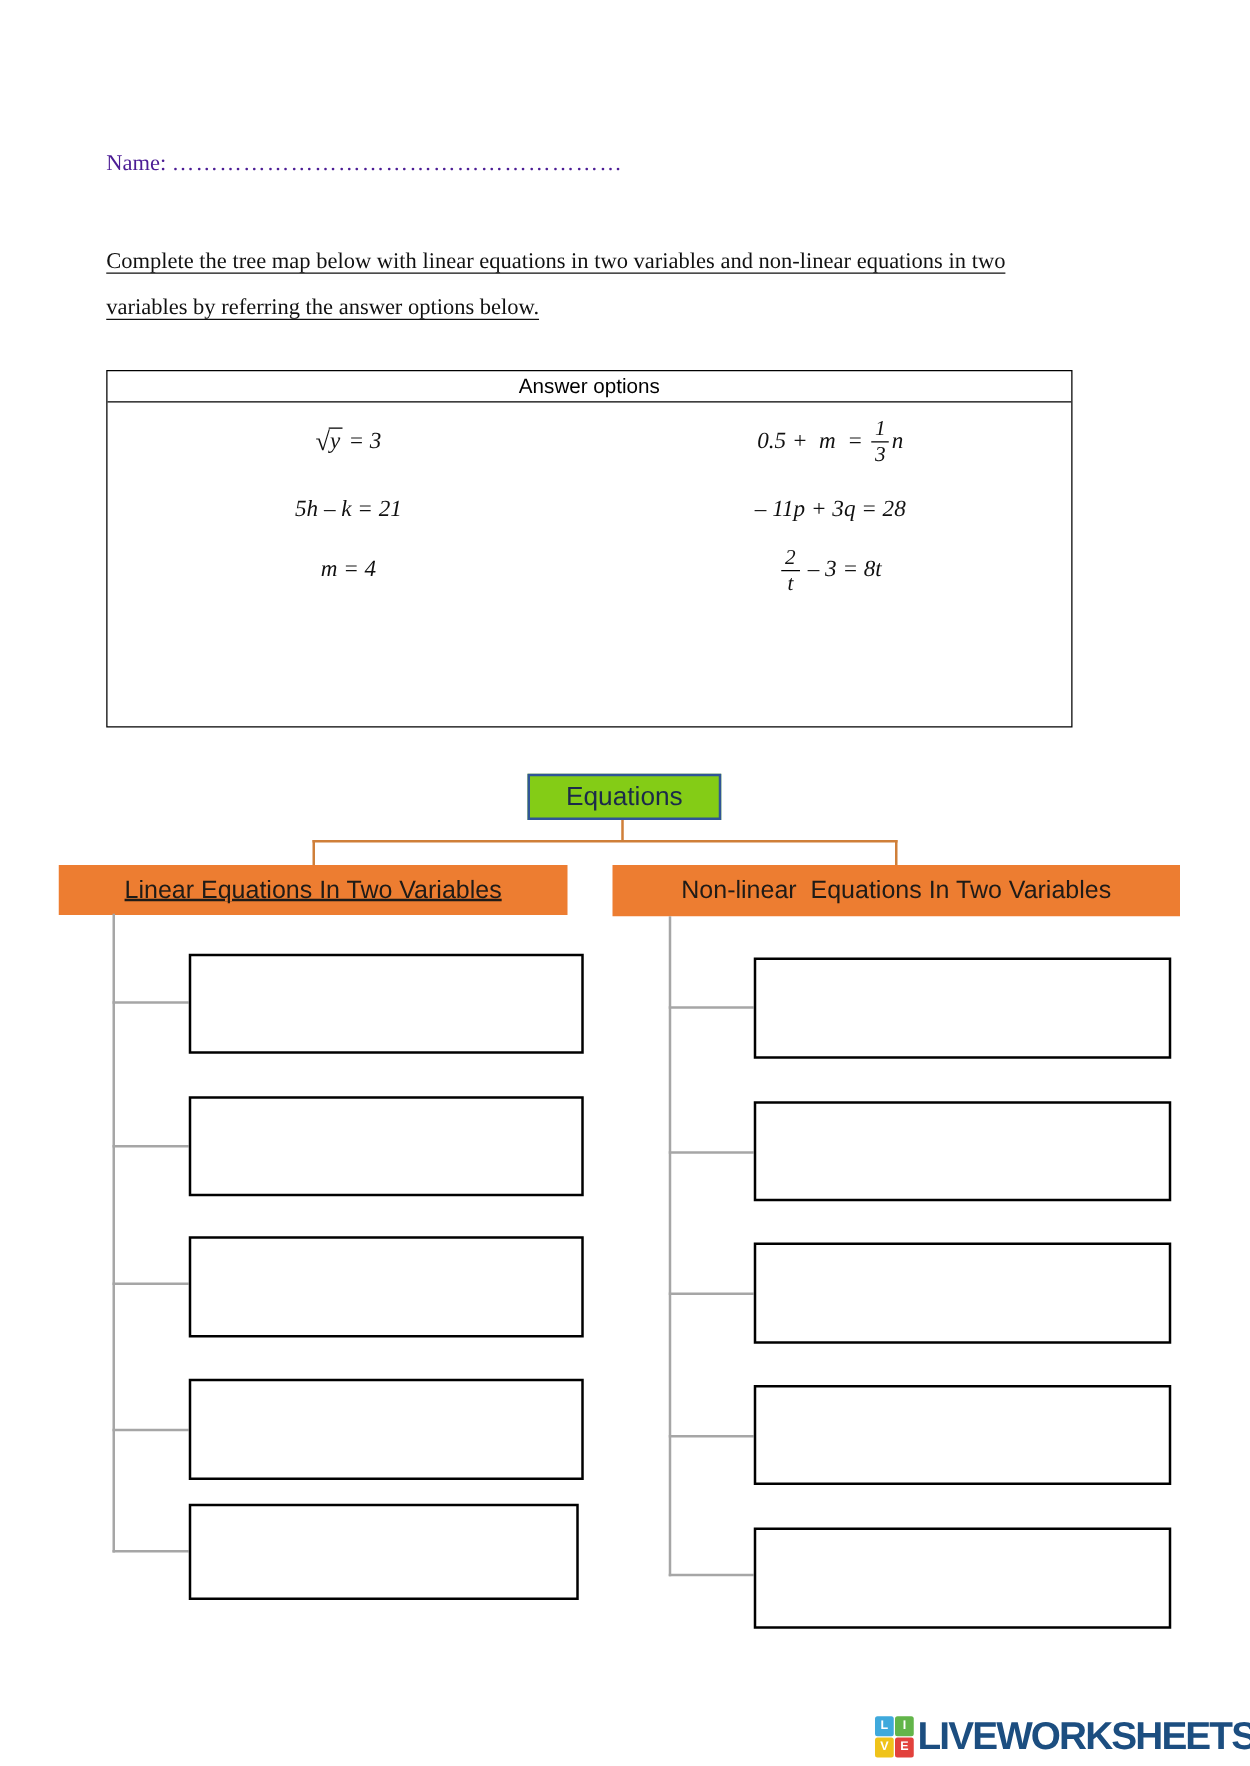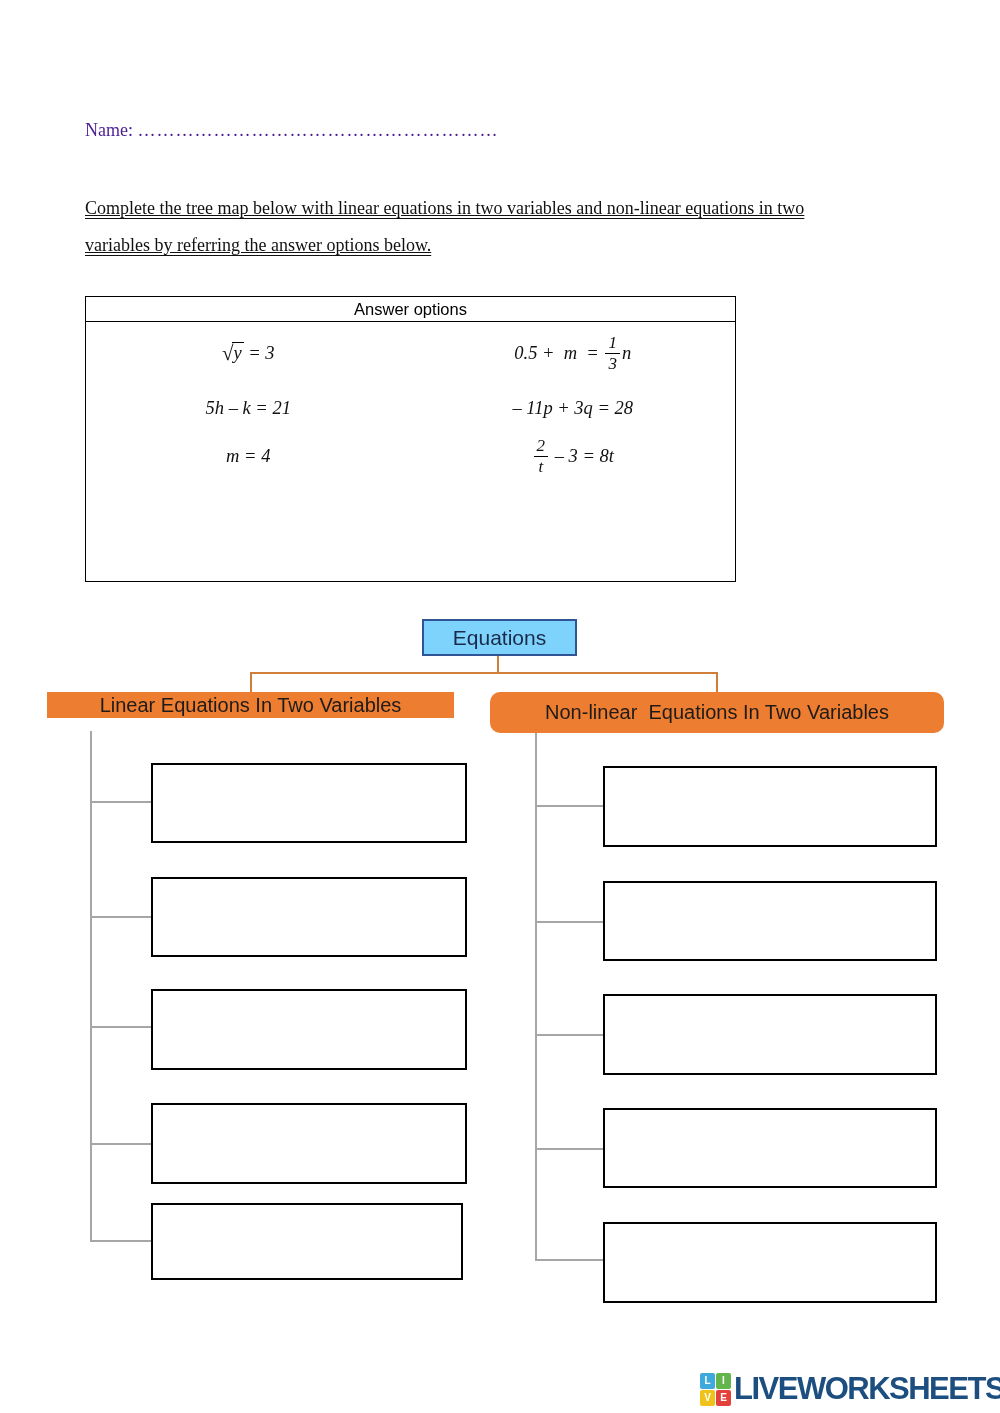--- a/index.html
+++ b/index.html
@@ -11,56 +11,56 @@
     color:#1a1a1a;
     overflow:hidden;
   }
   .abs { position:absolute; }
 
   
   .name-line { left:85px; top:120px; font-size:18px; color:#4c1d95; white-space:nowrap; }
   .name-line .dots { letter-spacing:1px; }
 
   
-  .instructions { left:85px; top:190px; font-size:18px; line-height:37px; color:#111;text-decoration:underline; }
+  .instructions { left:85px; top:190px; font-size:18px; line-height:37px; color:#111; }
   .instructions div { text-decoration:underline; text-underline-offset:4px; text-decoration-thickness:1px; }
 
   
-  .answer-table { left:85px; top:296px; width:651px; border:1.5px solid #000; background:#fff; }
+  .answer-table { left:85px; top:296px; width:773px; border:1.5px solid #000; background:#fff; }
   .at-header {
     height:25px; border-bottom:1.5px solid #000;
     display:flex; align-items:center; justify-content:center;
     font-family:"Liberation Sans", sans-serif; font-size:16.5px; color:#000;
   }
   .at-body { display:grid; grid-template-columns:1fr 1fr; grid-template-rows:62px 48px 48px 48px 53px; }
   .at-cell {
     display:flex; align-items:center; justify-content:center;
     font-style:italic; font-size:18.5px; color:#111; white-space:pre;
   }
   .frac { display:inline-flex; flex-direction:column; align-items:center; vertical-align:middle; margin:0 2px; font-size:17px; }
   .frac .num { border-bottom:1.3px solid #000; padding:0 3px; line-height:1.15; }
   .frac .den { line-height:1.15; padding:0 3px; }
   .rsign { font-style:normal; font-size:21px; margin-right:-1px; }
   .radicand { border-top:1.3px solid #000; padding:0 2px 0 1px; }
 
   
   .root-box {
     left:422px; top:619px; width:155px; height:37px;
-    background:#7dd3fc; border:2px solid #2F5597;
+    background:#84cc16; border:2px solid #2F5597;
     display:flex; align-items:center; justify-content:center;
     font-family:"Liberation Sans", sans-serif; font-size:21px; color:#1b2a4a;
   }
   .branch {
     background:#ED7D31;
     display:flex; align-items:center; justify-content:center;
     font-family:"Liberation Sans", sans-serif; font-size:20px; color:#1f1b17;
     white-space:pre;
   }
-  .branch-left  { left:47px;  top:692px; width:407px; height:26px; }
-  .branch-right { left:490px; top:692px; width:454px; height:41px;border-radius:10px; }
+  .branch-left  { left:47px;  top:692px; width:407px; height:40px;text-decoration:underline; }
+  .branch-right { left:490px; top:692px; width:454px; height:41px; }
 
   .line-o { background:#CF7F39; }
   .line-g { background:#A6A6A6; }
 
   .slot { background:#fff; border:2px solid #000; }
 
   
   .logo { left:700px; top:1371px; display:flex; align-items:center; gap:3px; }
   .logo-grid { display:grid; grid-template-columns:15px 15px; grid-template-rows:16px 16px; gap:1px; }
   .sq {

